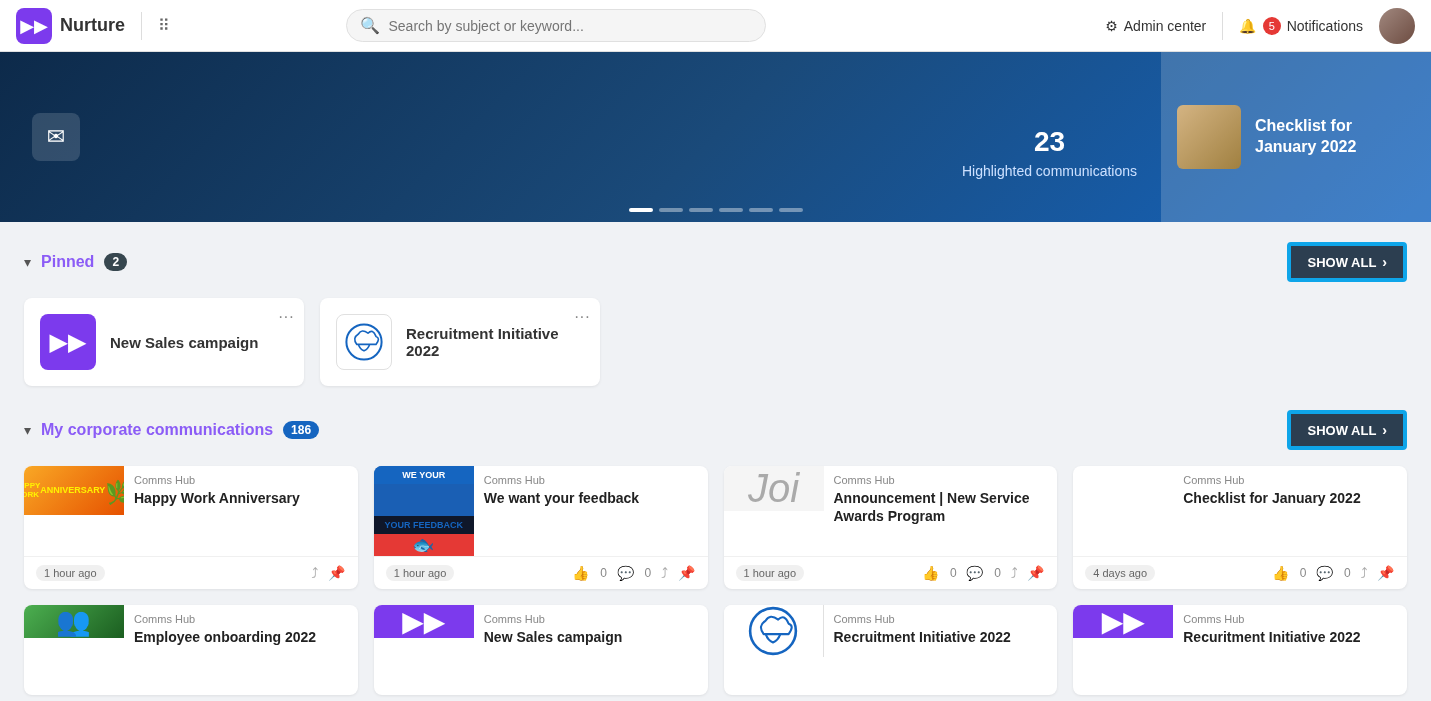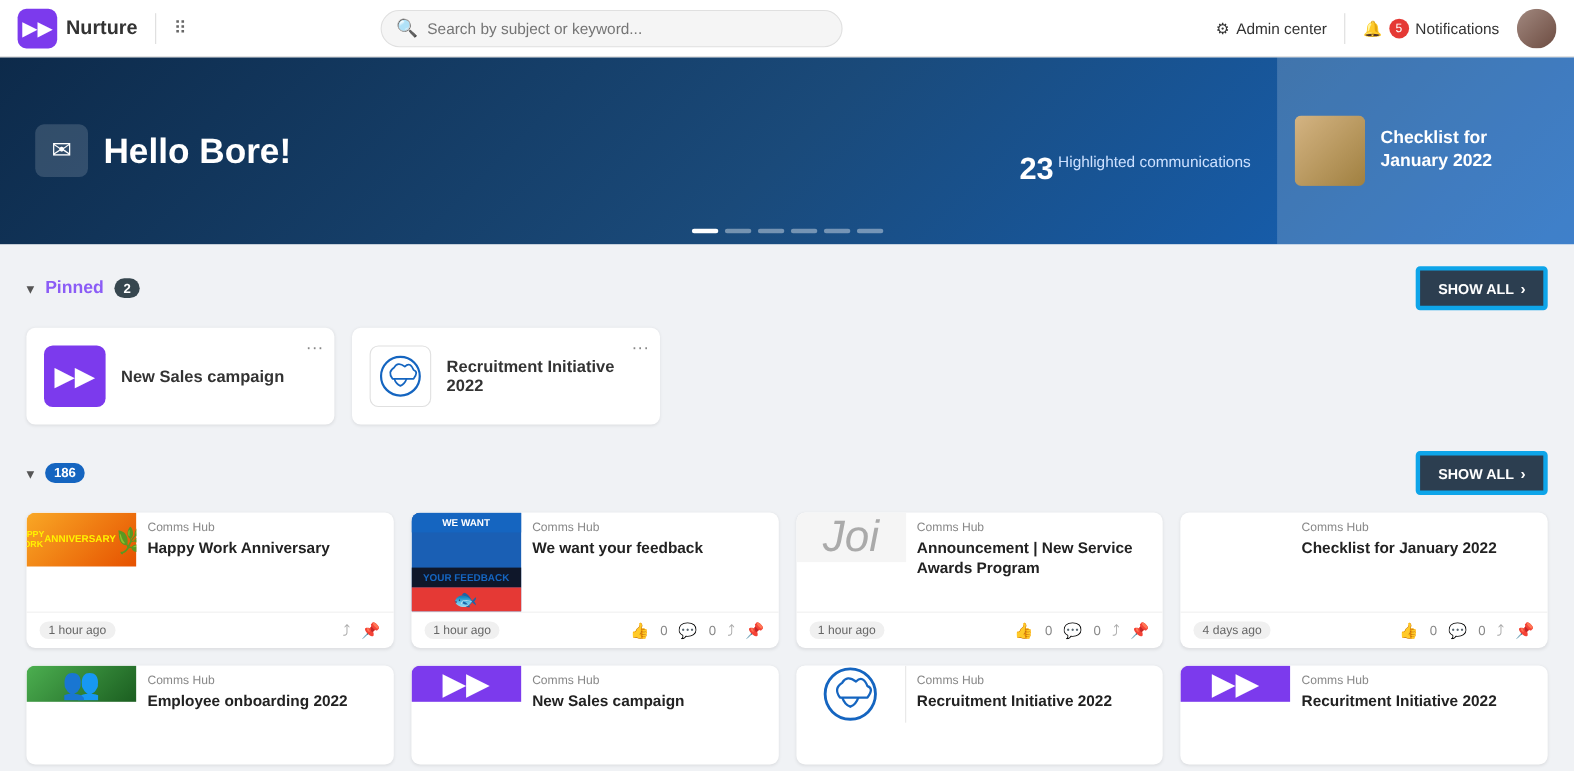--- a/index.html
+++ b/index.html
@@ -58,21 +58,21 @@
       display: flex; align-items: center; justify-content: center; color: #fff; font-size: 22px;
     }
     .hello-text { font-size: 32px; font-weight: 600; color: #fff; }
 
     
     .highlighted-section {
       position: absolute; right: 0; top: 0; bottom: 0;
       display: flex; align-items: center; gap: 0;
     }
     .highlight-count-area {
-      display: flex; flex-direction: row; justify-content: center;
+      display: flex; flex-direction: column; align-items: center; justify-content: center;
       padding: 0 24px; gap: 4px; margin-top: 33px;
     }
     .highlight-number { font-size: 28px; font-weight: 700; color: #fff; }
     .highlight-label { font-size: 14px; color: #cce0ff; text-align: center; line-height: 1.3; }
     .highlight-card {
       background: rgba(255,255,255,0.18); height: 100%; width: 270px;
       display: flex; align-items: center; padding: 0 16px; gap: 14px; cursor: pointer;
     }
     .highlight-thumb {
       width: 64px; height: 64px; border-radius: 6px; overflow: hidden; flex-shrink: 0;
@@ -233,21 +233,20 @@
     </div>
     <div class="avatar">
       <div class="avatar-img"></div>
     </div>
   </div>
 </div>
 
 <div class="hero">
   <div class="hello-section">
     <div class="mail-icon-box">✉</div>
-    <span class="hello-text">Hello Bore!</span>
   </div>
 
   <div class="highlighted-section">
     <div class="highlight-count-area">
       <span class="highlight-number">23</span>
       <span class="highlight-label">Highlighted communications</span>
     </div>
     <div class="highlight-card">
       <div class="highlight-thumb">
         <div class="thumb-inner"></div>
@@ -294,20 +293,21 @@
           <path d="M18 28 Q20 34 25 36 Q30 34 32 28" fill="none" stroke="#1565c0" stroke-width="2"></path>
         </svg>
       </div>
       <span class="pinned-name">Recruitment Initiative 2022</span>
       <span class="pinned-menu">···</span>
     </div>
   </div>
 
   <div class="corp-section-header">
     <span class="toggle-icon">▾</span>
+    <span class="section-title">My corporate communications</span>
     <span class="section-count blue">186</span>
     <button class="show-all-btn">
       <span>SHOW ALL</span>
       <span class="chevron-icon">›</span>
     </button>
   </div>
 
   <div class="comm-grid">
 
     <div class="comm-card">
@@ -330,21 +330,21 @@
           <span class="icon-btn">⤴</span>
           <span class="icon-btn">📌</span>
         </div>
       </div>
     </div>
 
     <div class="comm-card">
       <div class="comm-card-top">
         <div class="comm-thumb">
           <div class="feedback-img">
-            <div class="feedback-banner" style="font-size:9px;font-weight:800;background:#1565c0;color:#fff;width:100%;padding:4px;text-align:center;">WE WANT</div>
+            <div class="feedback-banner" style="font-size:9px;font-weight:800;background:#1565c0;color:#fff;width:100%;padding:4px;text-align:center;">WE YOUR</div>
             <div class="feedback-banner" style="font-size:9px;font-weight:700;background:#0f172a;color:#1565c0;width:100%;padding:4px;text-align:center;flex:1;margin-top:32px;">YOUR FEEDBACK</div>
             <div style="width:100%;background:#e53935;height:28px;display:flex;align-items:center;justify-content:center;">
               <span style="font-size:18px;">🐟</span>
             </div>
           </div>
         </div>
         <div class="comm-card-info">
           <div class="comm-hub-label">Comms Hub</div>
           <div class="comm-title">We want your feedback</div>
         </div>

